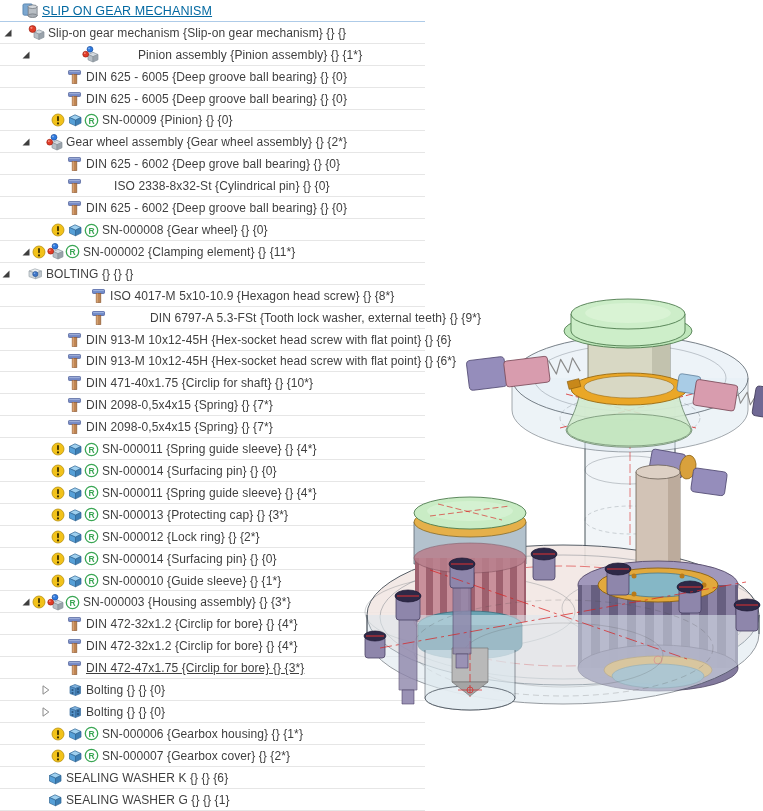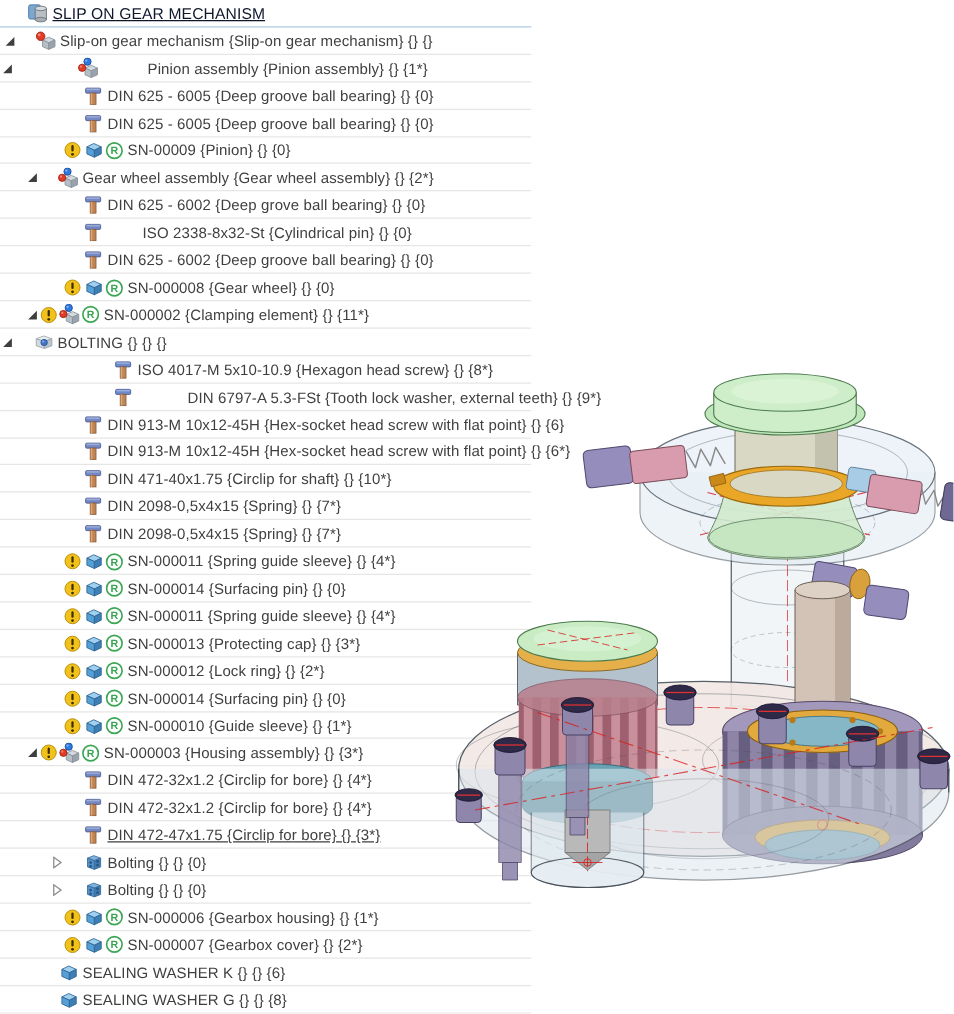--- a/index.html
+++ b/index.html
@@ -4,21 +4,21 @@
 <style>
   html,body{margin:0;padding:0;background:#ffffff;}
   .stage{position:relative;width:763px;height:811px;background:#fff;overflow:hidden;
          font-family:"Liberation Sans","DejaVu Sans",sans-serif;}
   .tree{position:absolute;left:0;top:0;width:763px;height:811px;}
   .row{height:21.92px;box-sizing:border-box;display:flex;align-items:center;
        position:relative;white-space:nowrap;font-size:12px;color:#3f3f3f;}
   .row .sep{position:absolute;left:0;bottom:0;width:425px;height:1px;background:#e6e6e6;}
   .row.title-row .sep{background:#aecbe8;}
   .row .lbl{margin-left:2px;letter-spacing:0.1px;}
-  .row.title-row .lbl{color:#0f172a;text-decoration:underline;font-size:12.5px;}
+  .row.title-row .lbl{color:#0369a1;text-decoration:underline;font-size:12.5px;}
   .ic{display:inline-flex;align-items:center;justify-content:center;flex:0 0 auto;}
   .arrow{width:12px;height:12px;}
   .warnic{width:14px;height:14px;margin-right:1px;}
   .mainic{width:17px;height:17px;margin-right:1px;}
   .ric{width:15px;height:15px;margin-right:1px;}
   .viewport{position:absolute;left:0;top:0;pointer-events:auto;}
 </style>
 </head>
 <body>
 
@@ -47,21 +47,21 @@
             <path d="M6,8 11,5.8 16,8 11,10.2Z" fill="#d3d9de" stroke="#8a949c" stroke-width="0.7"></path>
             <path d="M6,8 11,10.2 11,15.5 6,13.3Z" fill="#b7bfc6" stroke="#8a949c" stroke-width="0.7"></path>
             <path d="M11,10.2 16,8 16,13.3 11,15.5Z" fill="#9aa3ab" stroke="#8a949c" stroke-width="0.7"></path>
             <circle cx="4.5" cy="5" r="3.4" fill="#e23c28" stroke="#9c2214" stroke-width="0.7"></circle>
             <circle cx="3.4" cy="3.8" r="1.1" fill="#f58a7a"></circle>
           </svg>
         </span>
         <span class="lbl">Slip-on gear mechanism {Slip-on gear mechanism} {} {}</span>
         <span class="sep"></span>
       </div>
-      <div class="row" style=" gap: 36px;">
+      <div class="row" style="padding-left: 20px; gap: 36px;">
         <span class="ic arrow" style="margin-right: 14px;">
           <svg width="10" height="10" viewBox="0 0 10 10">
             <path d="M8.5,1.5 L8.5,8.5 L1.5,8.5 Z" fill="#3f3f3f"></path>
           </svg>
         </span>
         <span class="ic mainic">
           <svg width="17" height="17" viewBox="0 0 17 17">
             <path d="M6,8.5 11,6.3 16,8.5 11,10.7Z" fill="#d3d9de" stroke="#8a949c" stroke-width="0.7"></path>
             <path d="M6,8.5 11,10.7 11,16 6,13.8Z" fill="#b7bfc6" stroke="#8a949c" stroke-width="0.7"></path>
             <path d="M11,10.7 16,8.5 16,13.8 11,16Z" fill="#9aa3ab" stroke="#8a949c" stroke-width="0.7"></path>
@@ -674,21 +674,21 @@
         <span class="sep"></span>
       </div>
       <div class="row" style="padding-left: 46px;">
         <span class="ic mainic">
           <svg width="16" height="16" viewBox="0 0 16 16">
             <path d="M2.5,5.5 8,2.8 14,5.5 8.5,8.2Z" fill="#9fd0ef" stroke="#2f6593" stroke-width="0.7"></path>
             <path d="M2.5,5.5 8.5,8.2 8.5,13.8 2.5,11.1Z" fill="#56a0d8" stroke="#2f6593" stroke-width="0.7"></path>
             <path d="M8.5,8.2 14,5.5 14,11.1 8.5,13.8Z" fill="#3d7fb5" stroke="#2f6593" stroke-width="0.7"></path>
           </svg>
         </span>
-        <span class="lbl">SEALING WASHER G {} {} {8}</span>
+        <span class="lbl">SEALING WASHER G {} {} {1}</span>
         <span class="sep"></span>
       </div>
     </div>
 
   <svg class="viewport" width="763" height="811" viewBox="0 0 763 811">
     <g stroke-linejoin="round">
 
       <g>
         <rect x="585" y="400" width="90" height="165" fill="#e2ebf1" opacity="0.45" stroke="#4a555e" stroke-width="0.8"></rect>
         <line x1="585" y1="400" x2="585" y2="565" stroke="#4a555e" stroke-width="0.8"></line>

